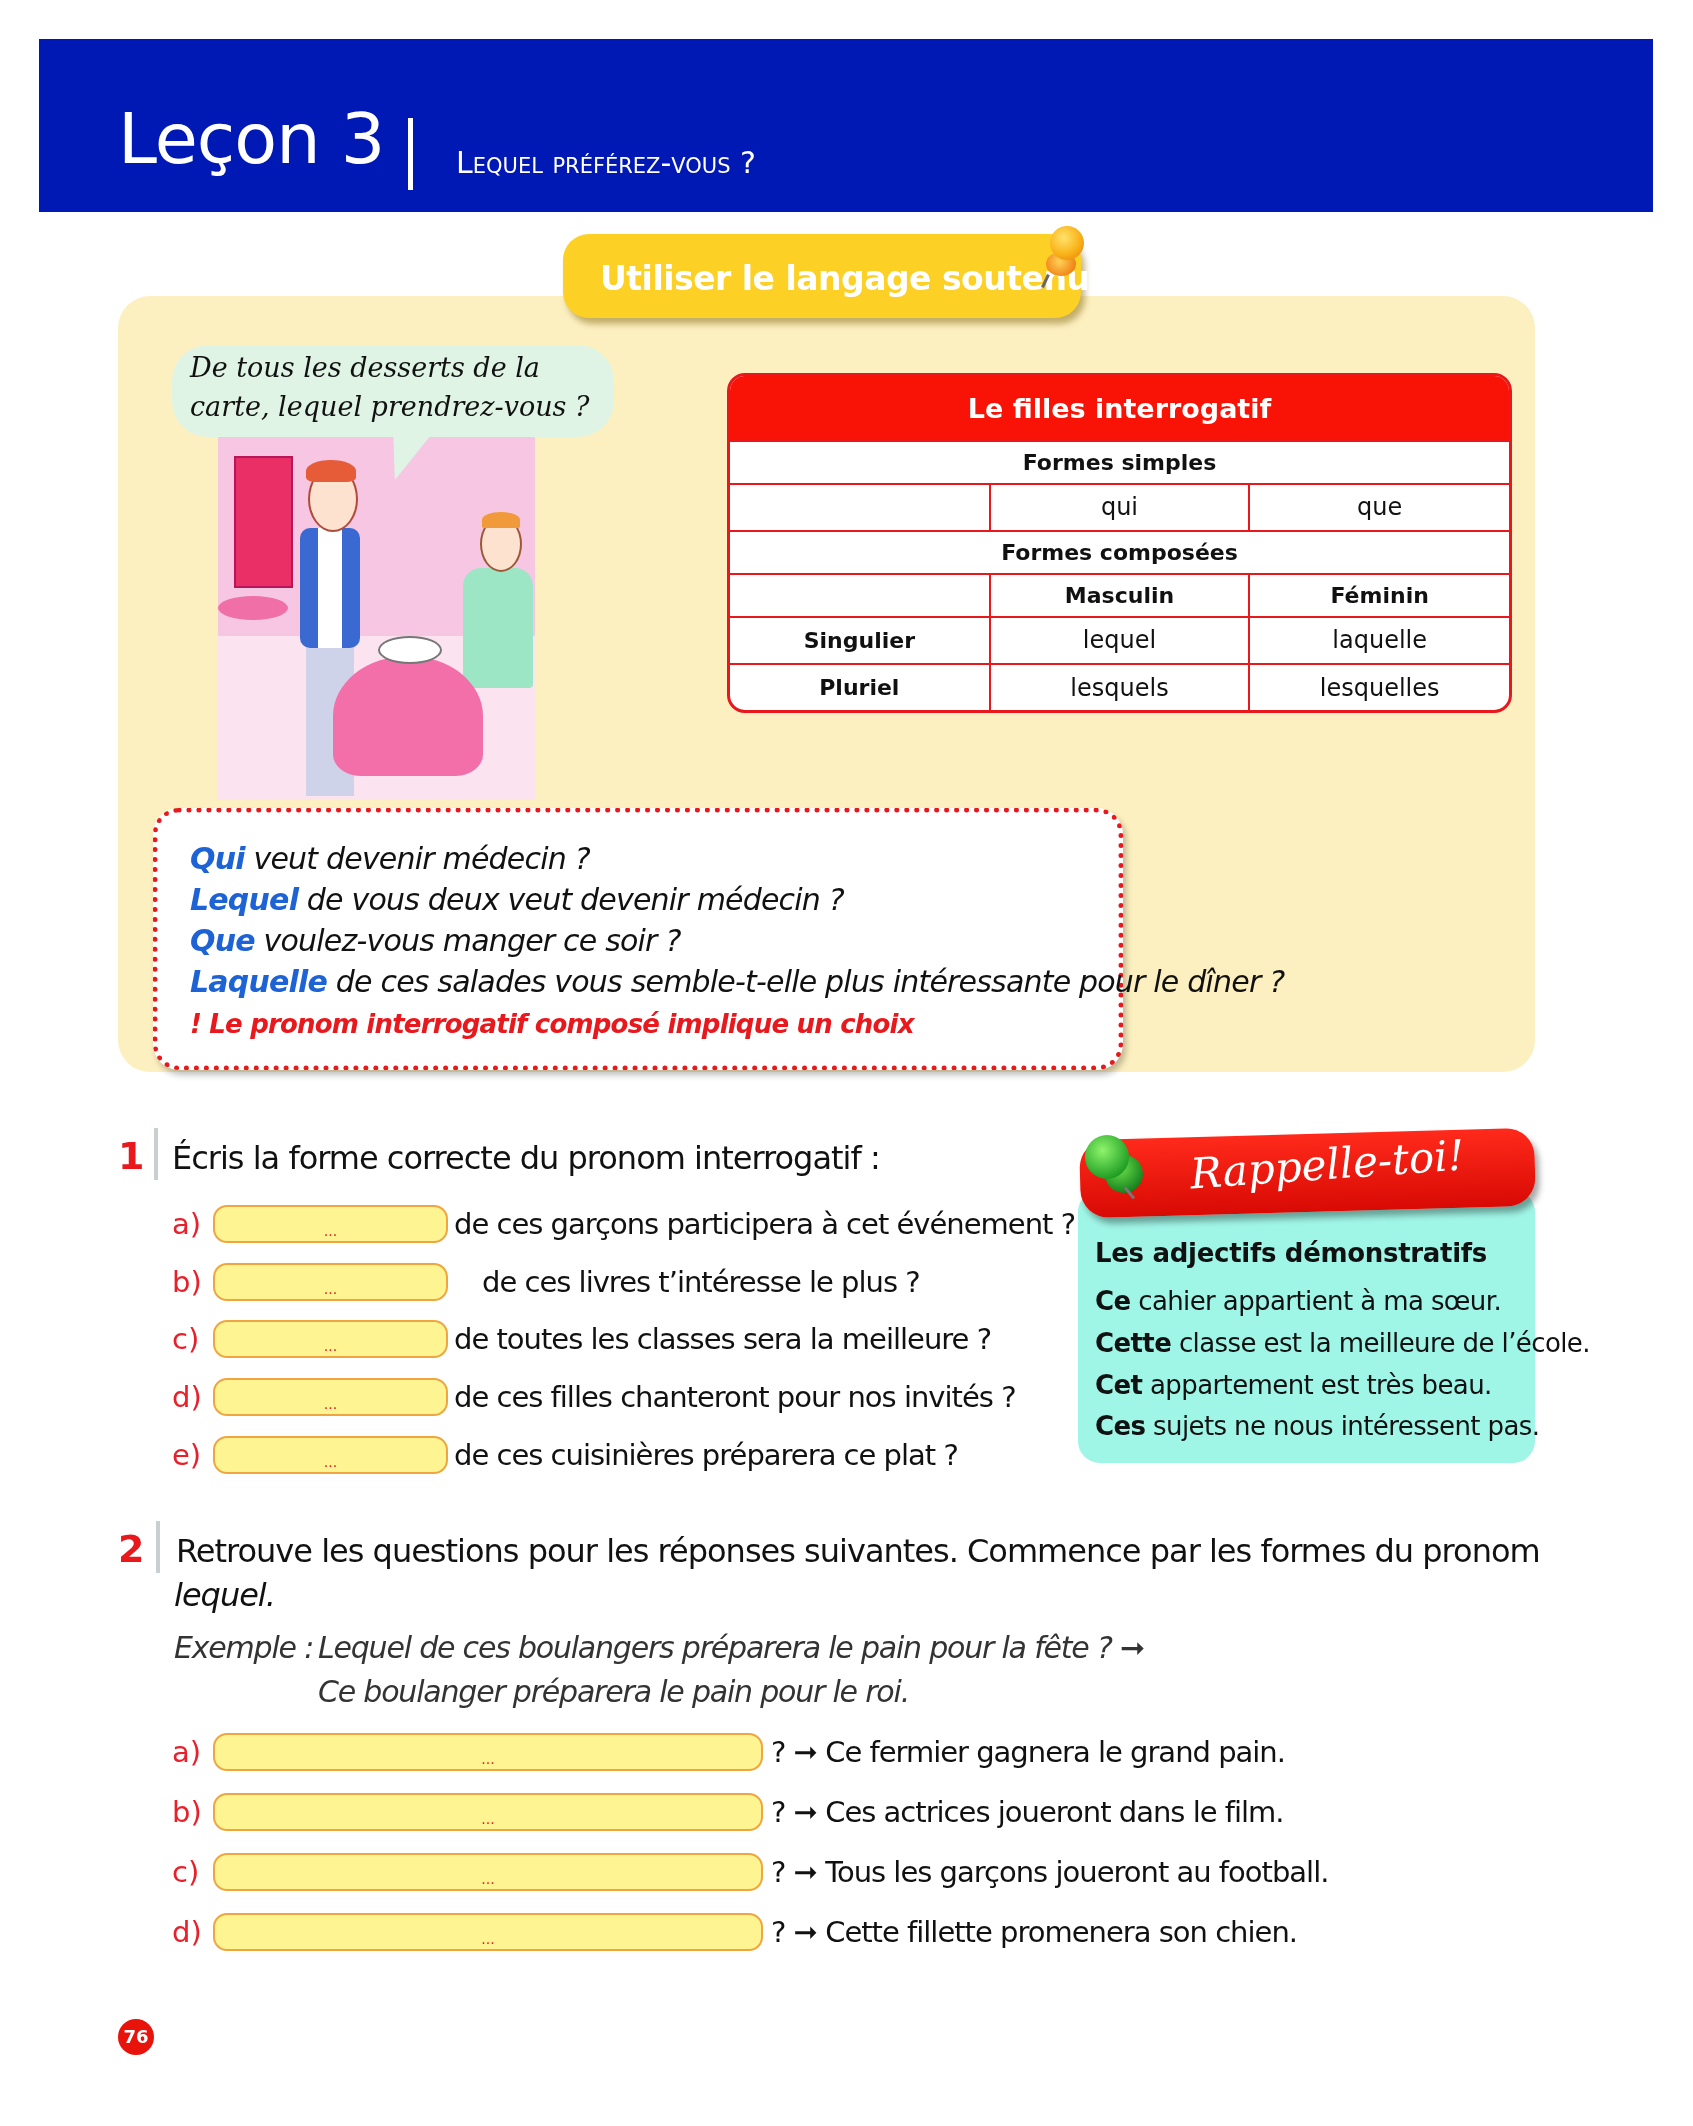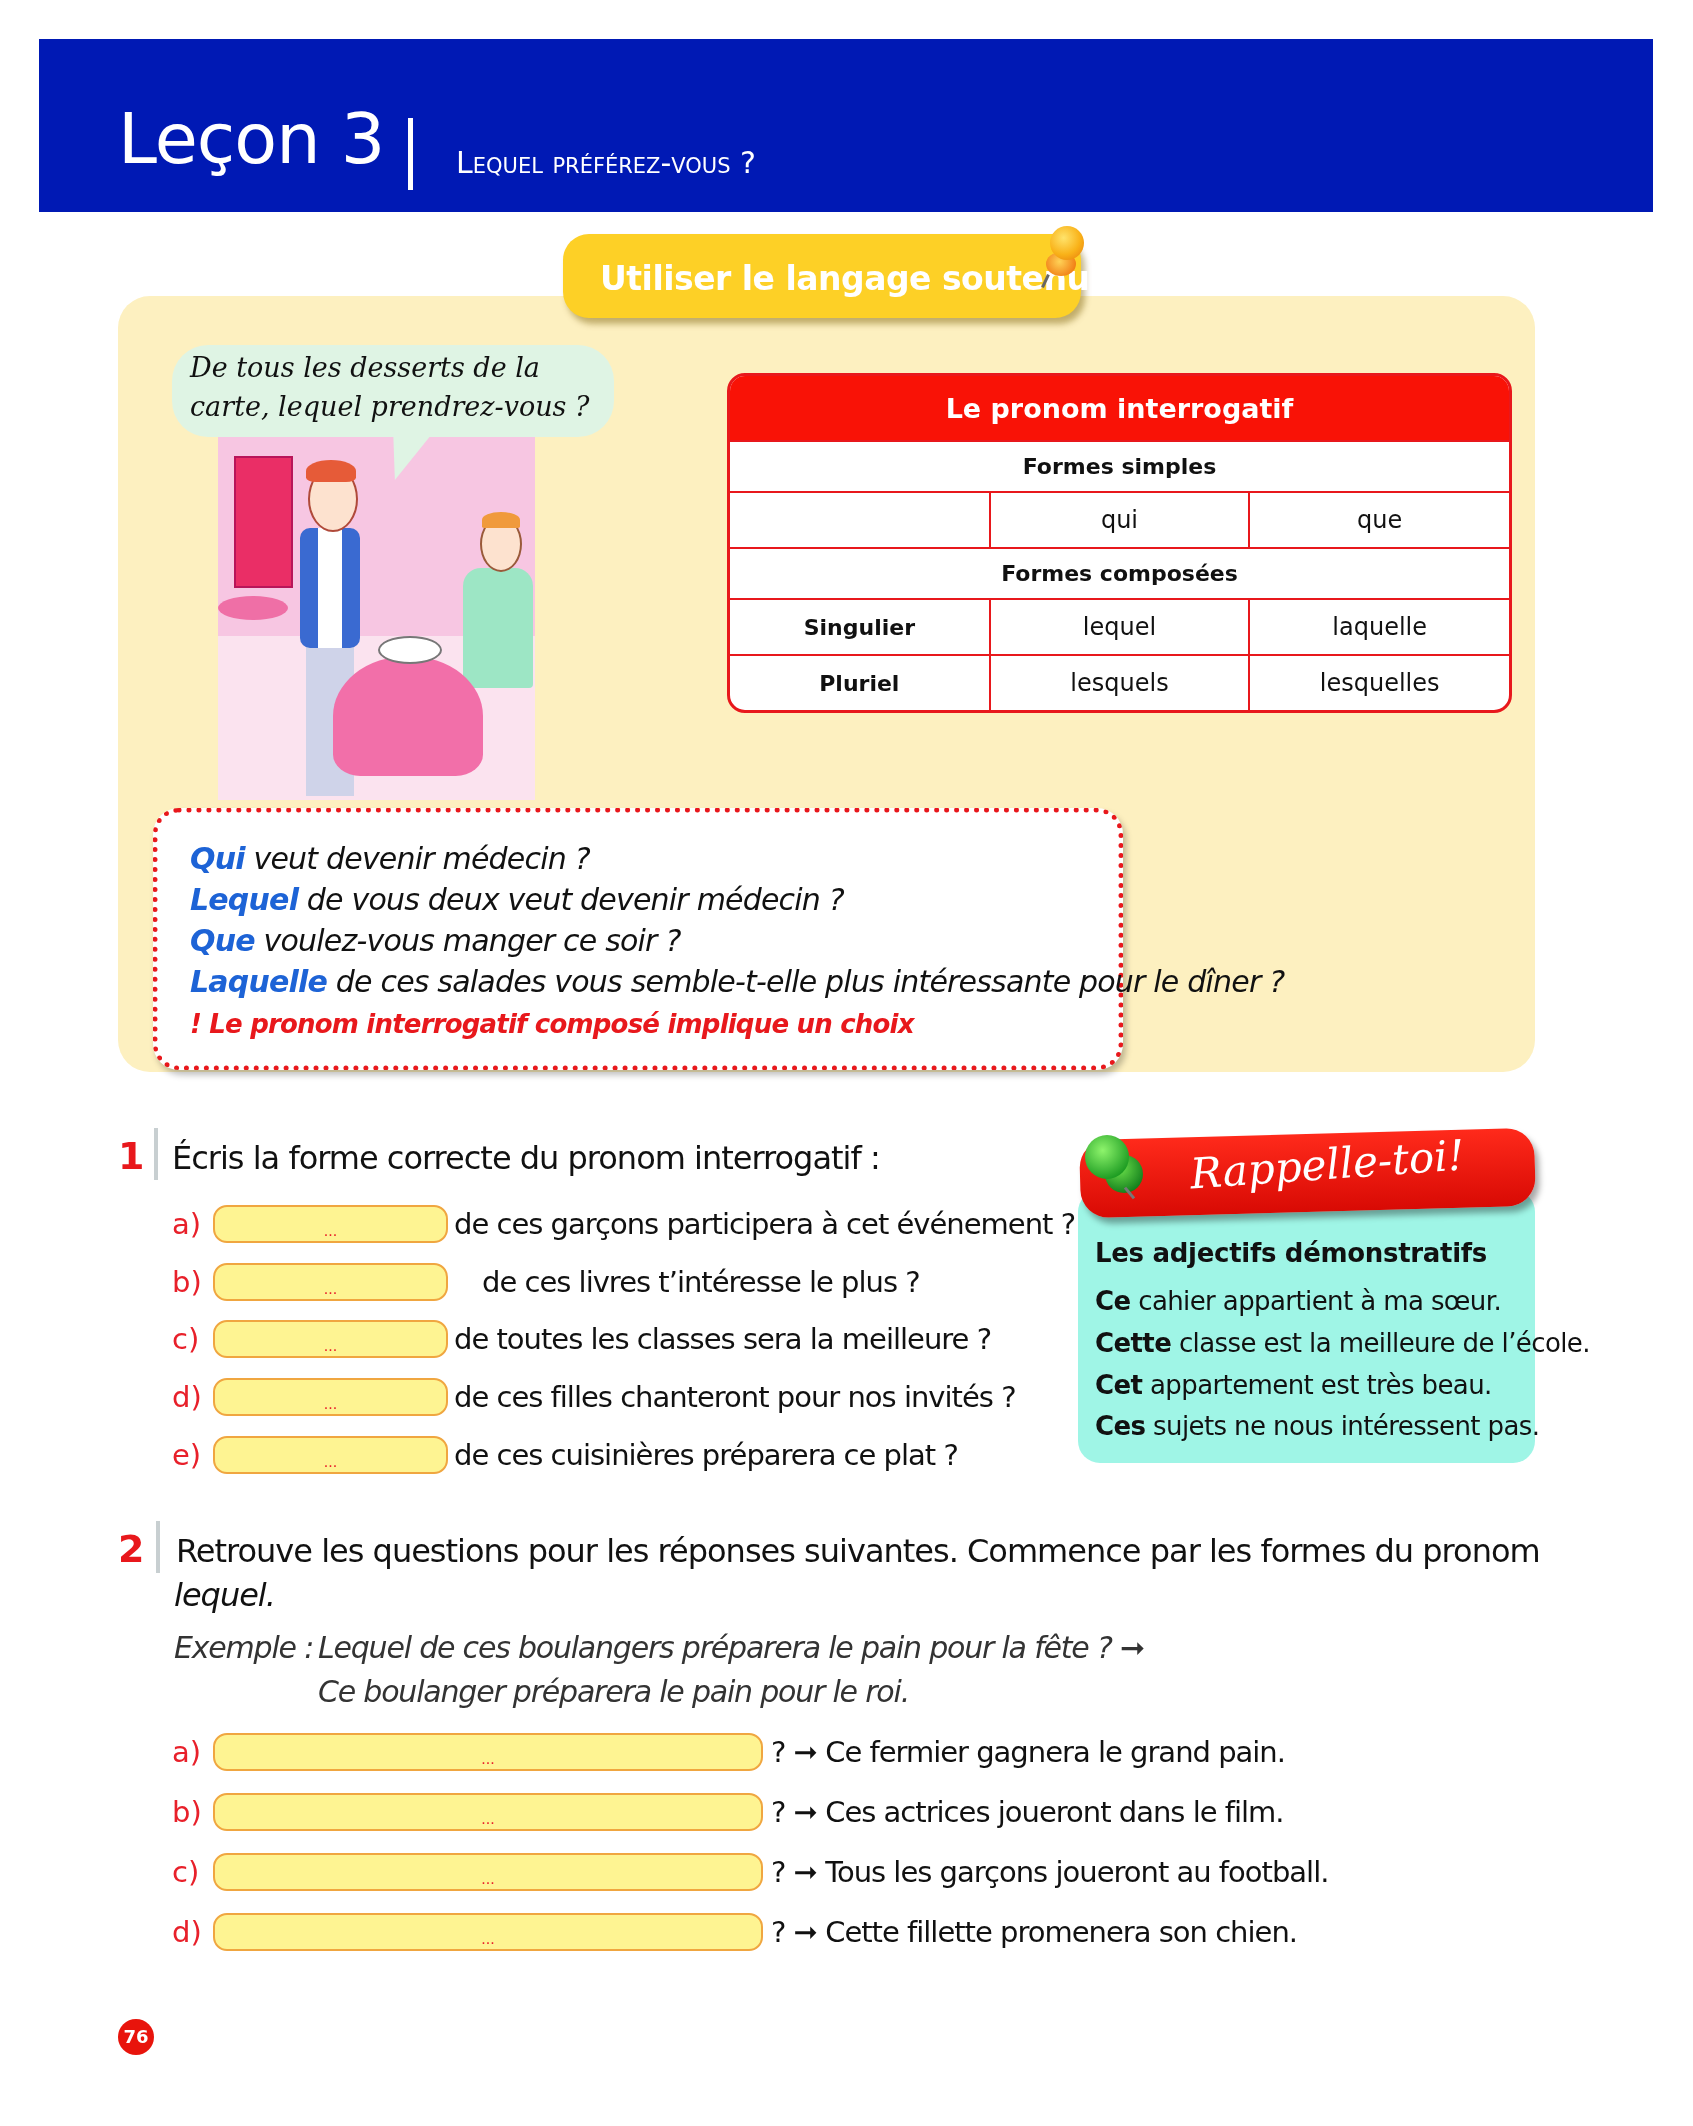--- a/index.html
+++ b/index.html
@@ -126,32 +126,37 @@
 </div>
 
 <div class="abs bubble"></div>
 <div class="abs bubble-tail"></div>
 <div class="abs bubble-text">De tous les desserts de la carte, lequel prendrez-vous ?</div>
 
 <div class="abs ptable">
   <table>
     <tbody>
         <tr>
-      <td colspan="3" class="t-head">Le pronom interrogatif</td>
+      <td colspan="3" class="t-head">Le filles interrogatif</td>
     </tr>
     <tr>
       <td colspan="3" class="bold">Formes simples</td>
     </tr>
     <tr>
       <td></td>
       <td>qui</td>
       <td>que</td>
     </tr>
     <tr>
       <td colspan="3" class="bold">Formes composées</td>
+    </tr>
+    <tr>
+      <td class="bold"></td>
+      <td class="bold">Masculin</td>
+      <td class="bold">Féminin</td>
     </tr>
     <tr>
       <td class="bold">Singulier</td>
       <td>lequel</td>
       <td>laquelle</td>
     </tr>
     <tr>
       <td class="bold">Pluriel</td>
       <td>lesquels</td>
       <td>lesquelles</td>

